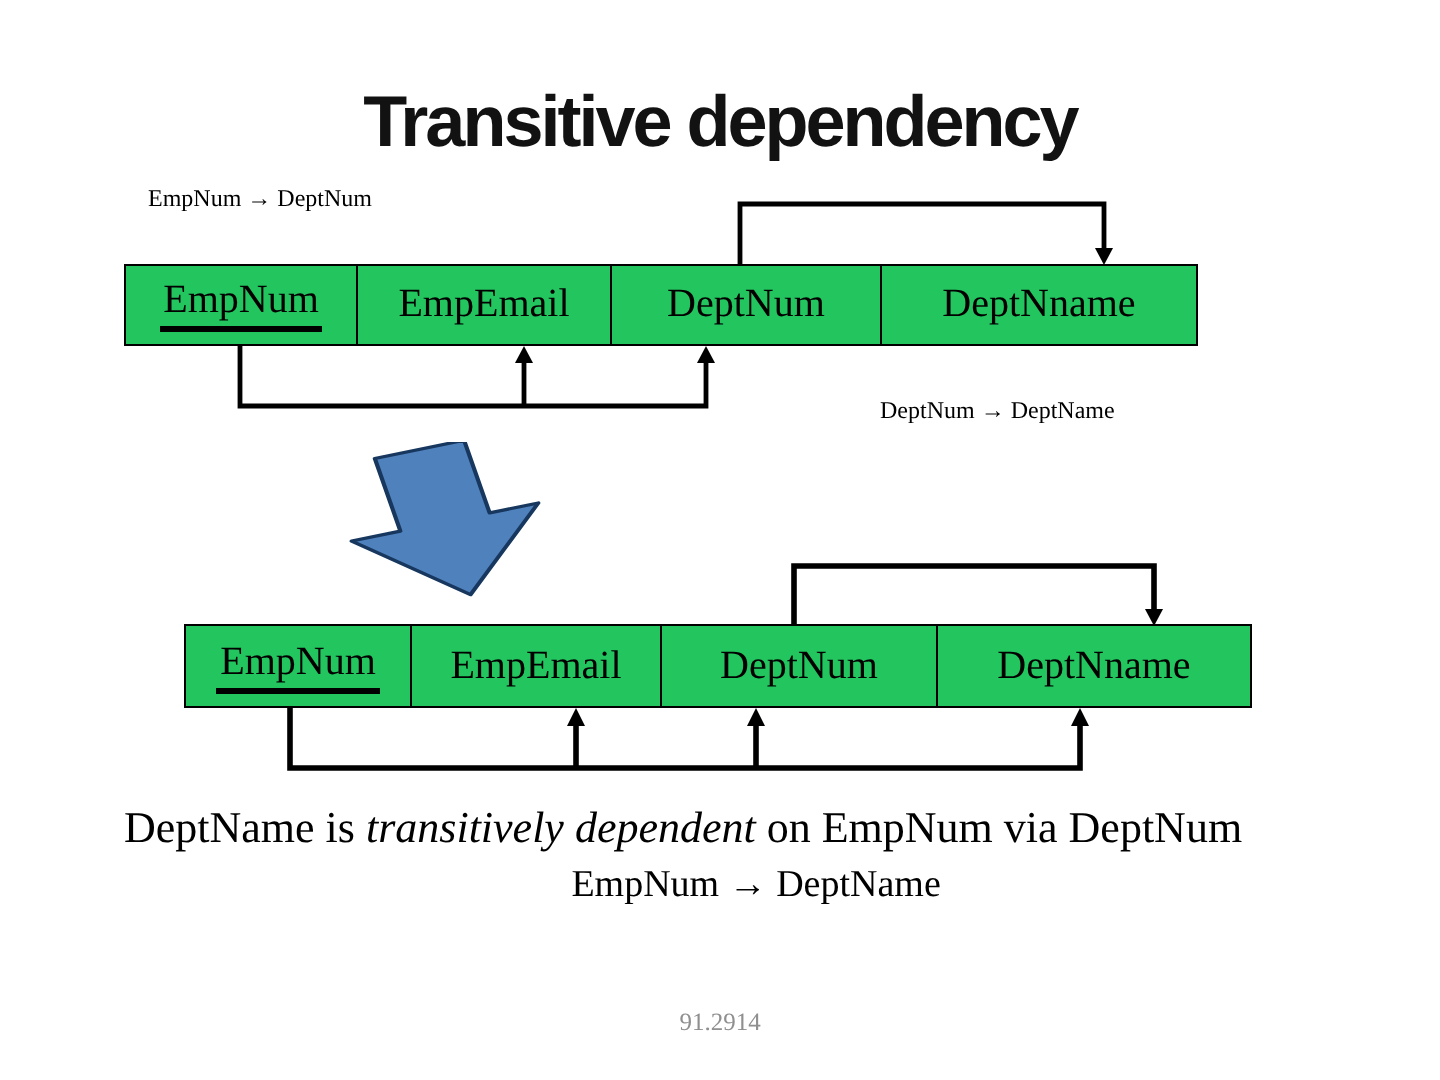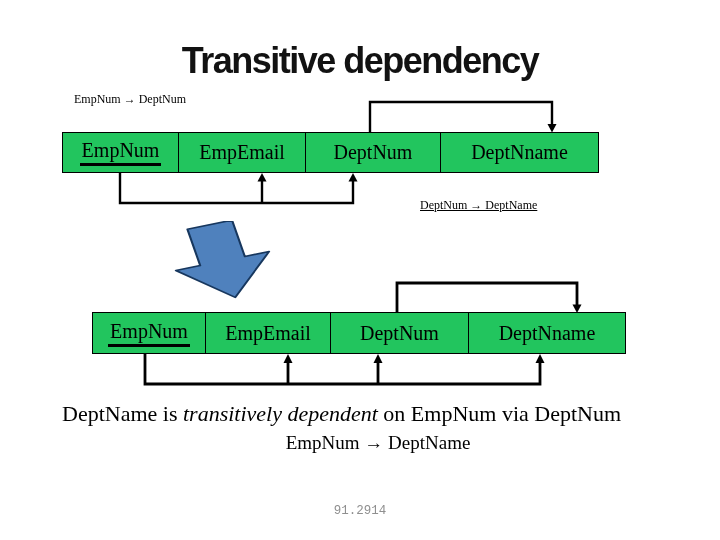--- a/index.html
+++ b/index.html
@@ -7,21 +7,21 @@
     position:relative; width:720px; height:540px; background:#ffffff;
     overflow:hidden; font-family:"Liberation Serif", serif; color:#000;
   }
   .title {
     position:absolute; top:41px; left:0; right:0; text-align:center;
     font-family:"Liberation Sans", sans-serif; font-weight:700;
     font-size:36px; letter-spacing:-1.5px; color:#121212; line-height:1.1;
   }
   .fd { position:absolute; font-size:12px; white-space:nowrap; color:#000; }
   .fd-top { left:74px; top:92px; }
-  .fd-mid { left:420px; top:198px;text-decoration:underline; }
+  .fd-mid { left:440px; top:198px; }
   .reltable {
     position:absolute; display:flex; box-sizing:border-box;
     border:1.5px solid #000; background:#22c55e;
   }
   #table1 { left:62px; top:132px; width:537px; height:41px; }
   #table2 { left:92px; top:312px; width:534px; height:42px; }
   .cell {
     display:flex; align-items:center; justify-content:center;
     font-size:20px; box-sizing:border-box; border-right:1.5px solid #000;
     white-space:nowrap;
@@ -30,21 +30,21 @@
   #table1 .c1 { width:116px; } #table1 .c2 { width:127px; } #table1 .c3 { width:135px; }
   #table2 .c1 { width:113px; } #table2 .c2 { width:125px; } #table2 .c3 { width:138px; }
   .keytext { border-bottom:3px solid #000; padding:0 2px 1px 2px; }
   .overlay { position:absolute; left:0; top:0; width:720px; height:540px; pointer-events:none; }
   .block-arrow { position:absolute; left:170px; top:221px; width:105px; height:80px; }
   .bottom-text { position:absolute; left:62px; top:400px; font-size:22px; line-height:1.3;text-align:center; }
   .bottom-text .line2 { margin-left:73px; margin-top:2px; font-size:19px; }
   .em { font-style:italic; }
   .footer-center {
     position:absolute; left:0; right:0; top:504px; text-align:center;
-    font-family:Liberation Mono, monospace; font-size:12.5px; color:#8f8f8f;
+    font-family:Liberation Serif, serif; font-size:12.5px; color:#8f8f8f;
   }
   .footer-page {
     position:absolute; top:504px; right:42px;
     font-family:"Liberation Sans", sans-serif; font-size:11px; color:#a16207;margin-top:46px;
   }
 </style>
 </head>
 <body>
 
 <div class="slide">

